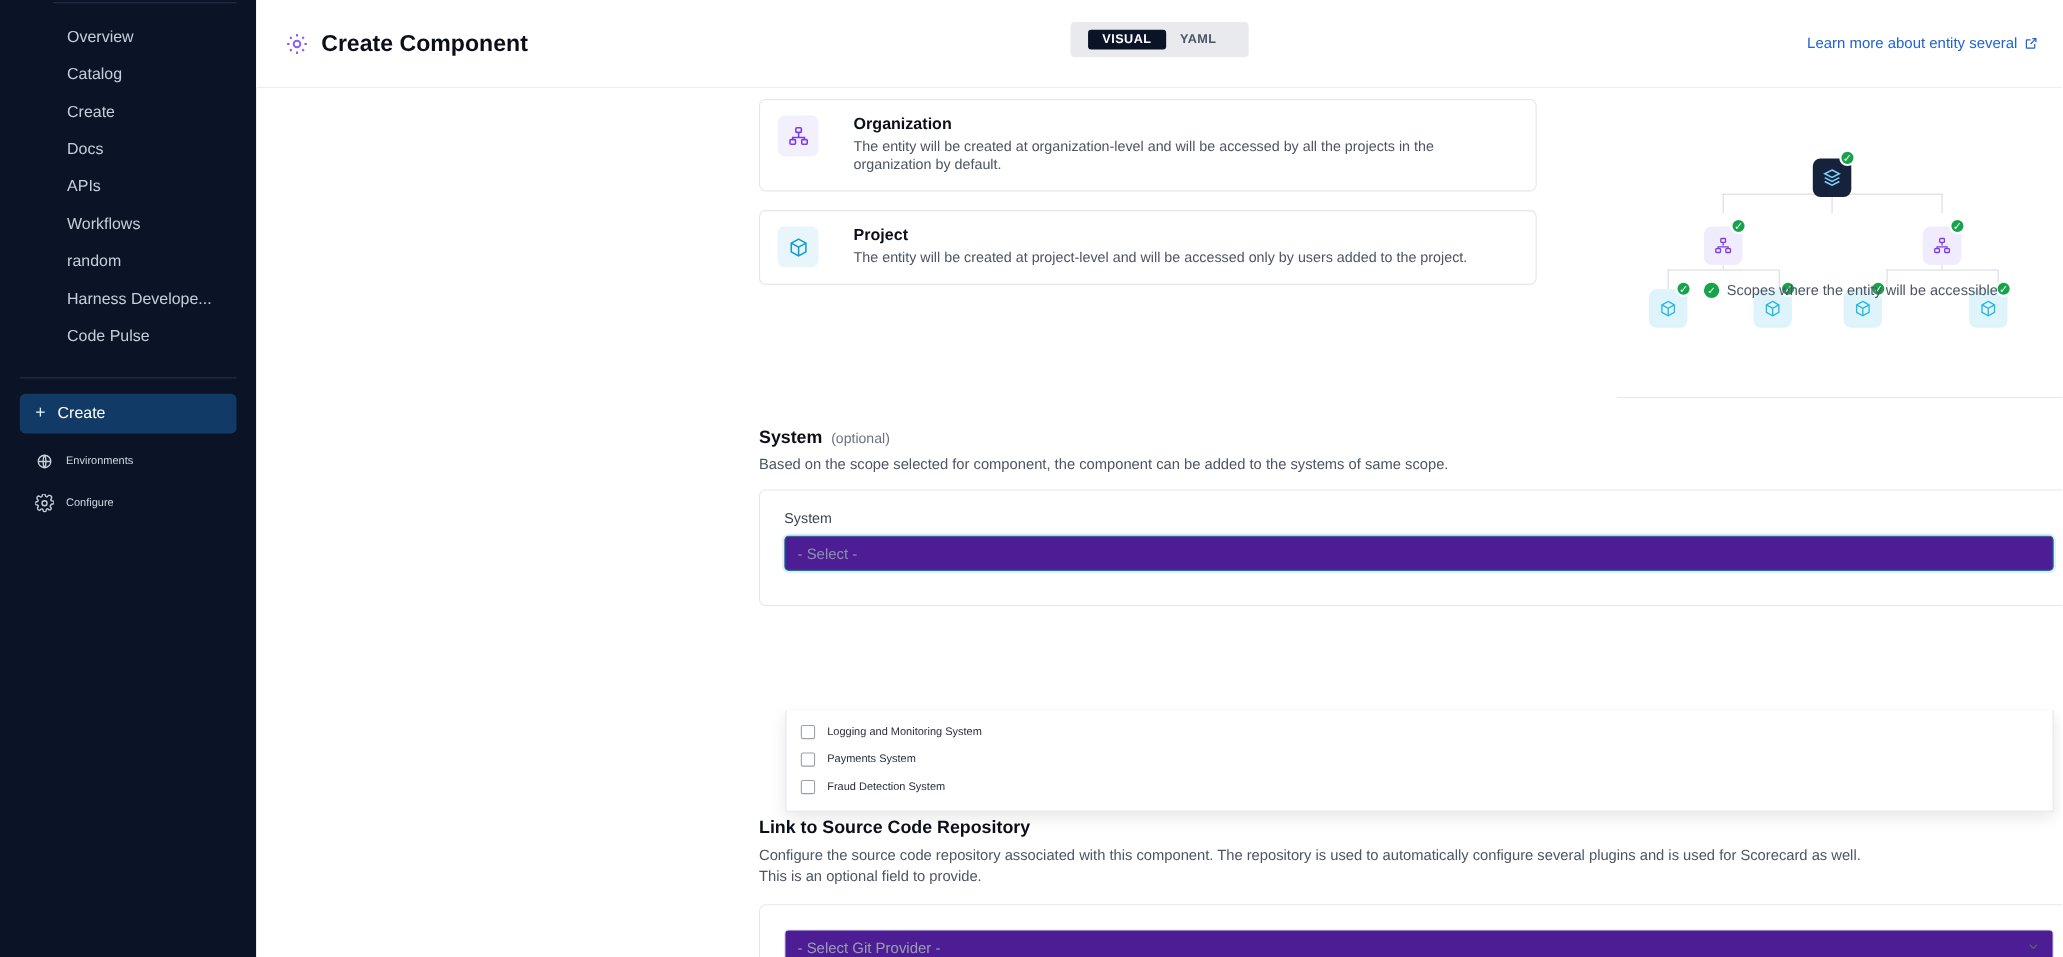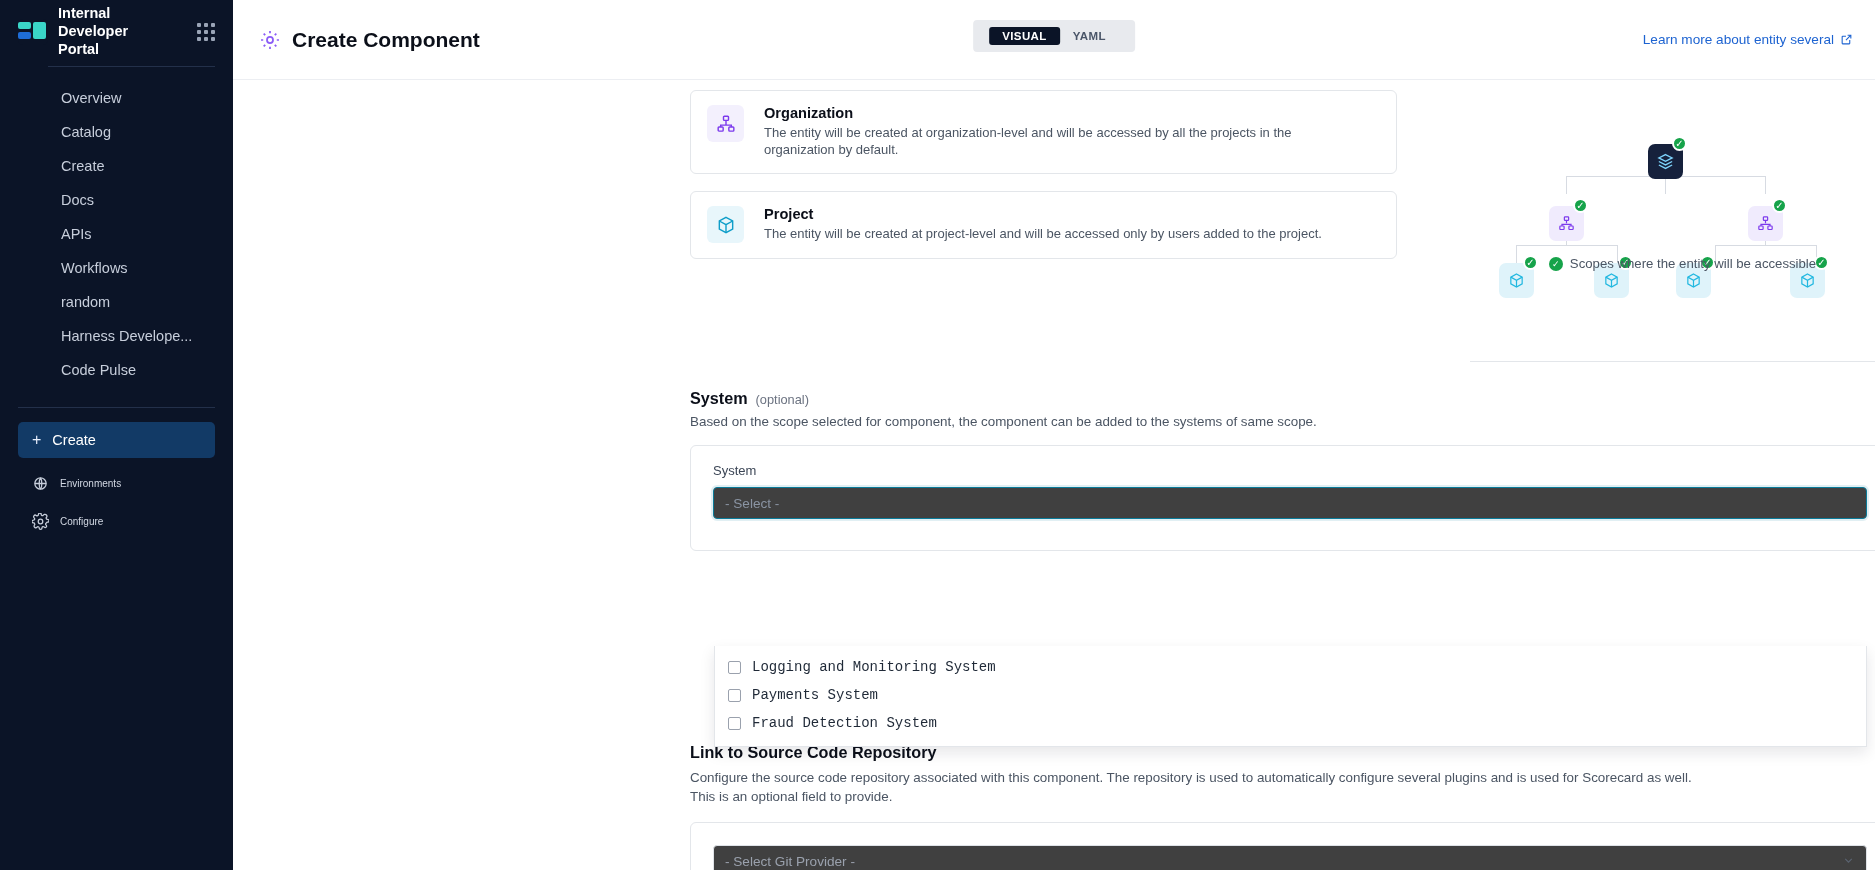--- a/index.html
+++ b/index.html
@@ -202,21 +202,21 @@
     width: 757px;
     margin-left: 457px;
     padding-top: 10px;
   }
   .opt-card {
     border: 1px solid #e3e6ea;
     border-radius: 6px;
     background: #ffffff;
     padding: 14px 16px 15px 16px;
     display: flex;
-    gap: 20px;
+    gap: 32px;
     margin-bottom: 17px;
     width: 707px;
   }
   .opt-ico {
     width: 37px; height: 37px; border-radius: 6px;
     background: #f3f0fd;
     display: flex; align-items: center; justify-content: center;
     flex: 0 0 37px;
     color: #7c3aed;
   }
@@ -295,21 +295,21 @@
   .field-label { font-size: 13px; color: #3c4656; margin-bottom: 9px; }
   .select-box {
     height: 32px;
     border: 1px solid #0b7b99;
     border-radius: 4px;
     display: flex;
     align-items: center;
     padding: 0 11px;
     font-size: 13.6px;
     color: #8a94a3;
-    background: #404040;
+    background: #4c1d95;
     outline: 2px solid rgba(11,123,153,0.12);
     cursor: text;
   }
   .select-box.plain {
     border: 1px solid #dfe3e8;
     outline: none;
     color: #9aa1ad;
     justify-content: space-between;
     height: 33px;
   }
@@ -325,24 +325,23 @@
     border-top: none;
     box-shadow: 0 6px 14px rgba(16,24,40,0.10);
     z-index: 40;
     padding: 7px 0 9px 0;
   }
   .dd-item {
     display: flex;
     align-items: center;
     gap: 11px;
     padding: 6px 0 6px 13px;
-    font-size: 14px;
+    font-size: 10px;
     color: #1f2937;
     cursor: pointer;
-    font-family: Liberation Mono, monospace;
   }
   .cb {
     width: 13px; height: 13px;
     border: 1px solid #9aa1ad;
     border-radius: 2px;
     background: #fff;
     flex: 0 0 13px;
   }
 
   .section2 {
@@ -365,39 +364,20 @@
   .bottom-fade {
     position: absolute; left:0; right:0; bottom:0; height: 14px; background:#fff;
   }
 </style>
 </head>
 <body>
 
 <div class="app">
 
   <div class="sidebar">
-    <div class="sidebar-head">
-      <div class="logo-mark">
-        <span class="b1"></span>
-          <span class="b2"></span>
-          <span class="b3"></span>
-      </div>
-      <div class="brand-name">Internal Developer Portal</div>
-      <div class="grid-icon">
-        <i></i>
-          <i></i>
-          <i></i>
-          <i></i>
-          <i></i>
-          <i></i>
-          <i></i>
-          <i></i>
-          <i></i>
-      </div>
-    </div>
     <div class="sidebar-sep"></div>
 
     <div class="nav">
       <div class="nav-item">Overview</div>
       <div class="nav-item">Catalog</div>
       <div class="nav-item">Create</div>
       <div class="nav-item">Docs</div>
       <div class="nav-item">APIs</div>
       <div class="nav-item">Workflows</div>
       <div class="nav-item">random</div>

